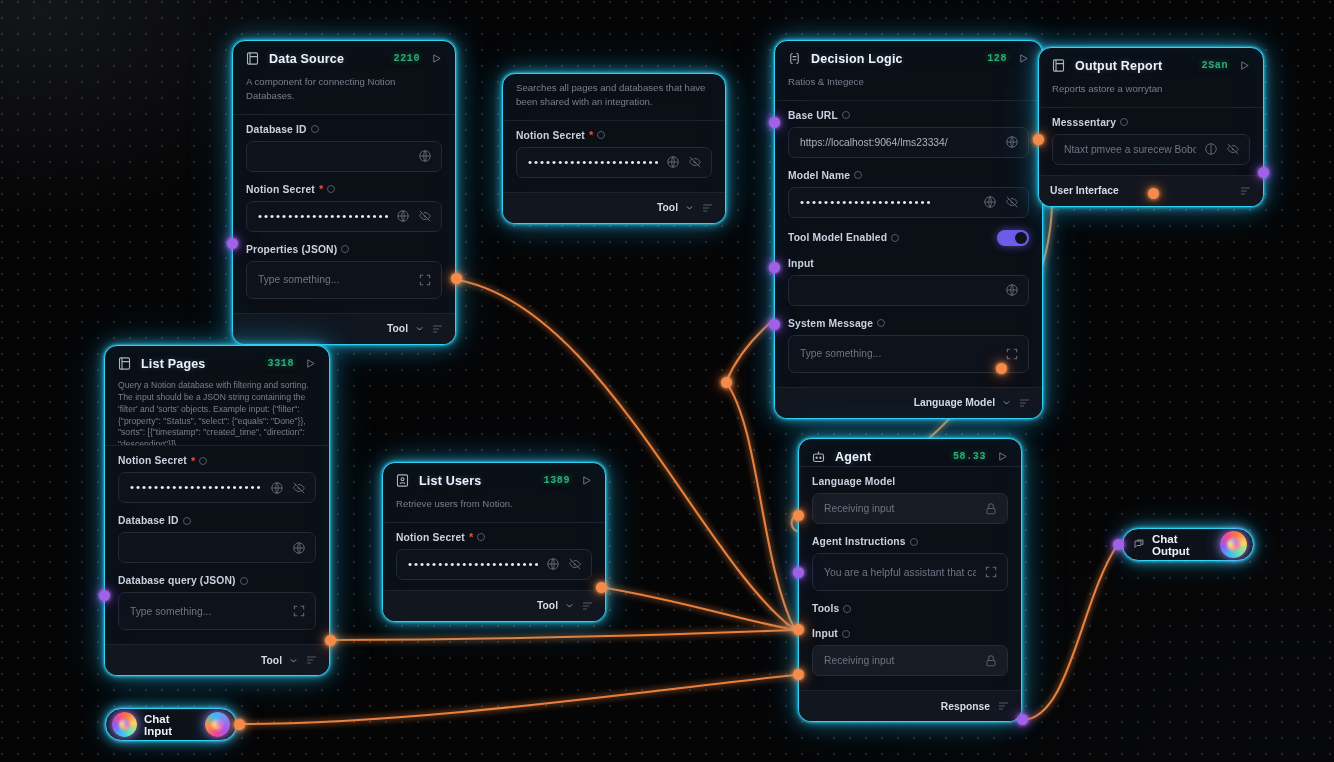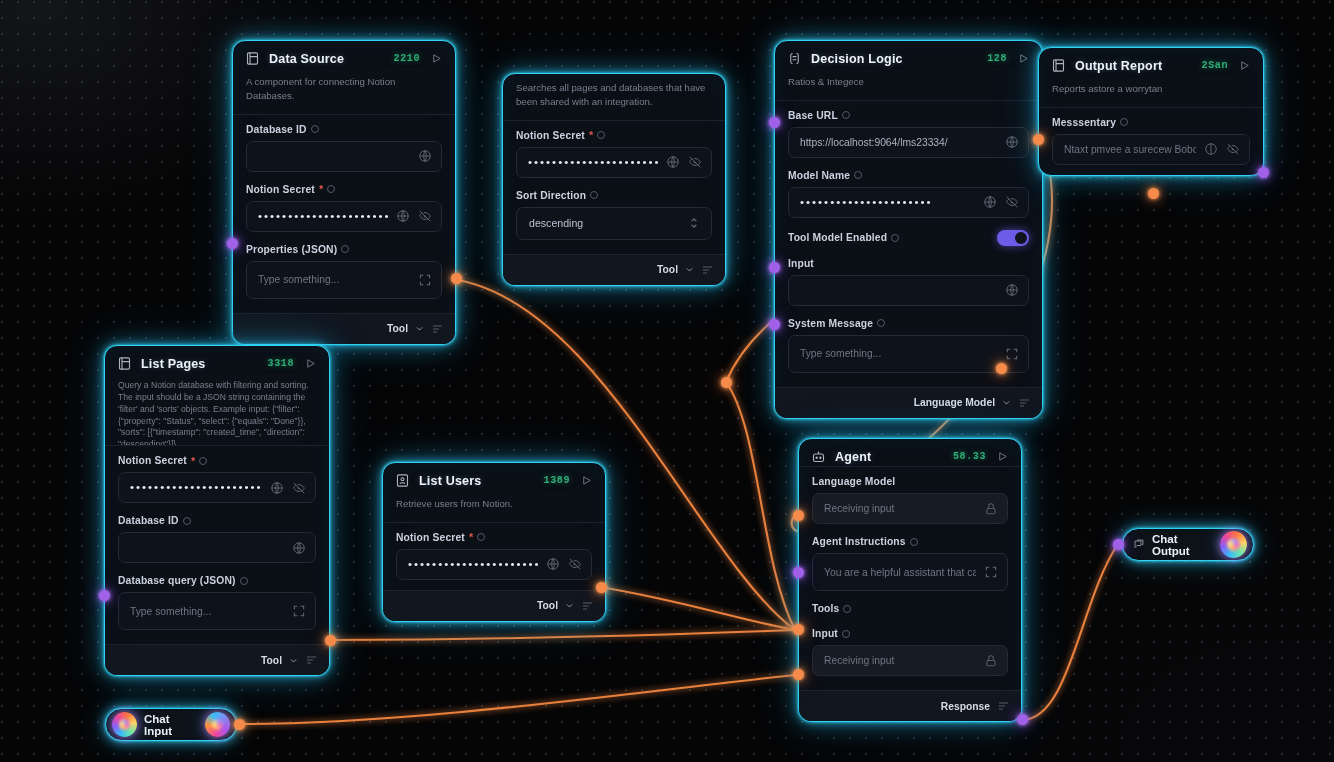--- a/index.html
+++ b/index.html
@@ -274,32 +274,20 @@
         <svg class="icn" viewBox="0 0 24 24" fill="none" stroke="#a9b4c2" stroke-width="1.6">
             <circle cx="12" cy="12" r="9"></circle>
             <path d="M3 12h18M12 3c3 3.5 3 14 0 18M12 3c-3 3.5-3 14 0 18"></path>
           </svg>
         <svg class="icn" viewBox="0 0 24 24" fill="none" stroke="#a9b4c2" stroke-width="1.6">
             <path d="M3 3l18 18M10.6 10.6a2 2 0 002.8 2.8"></path>
             <path d="M6.6 6.8C4.4 8.2 3 10.3 3 12c0 0 3.5 6 9 6 1.6 0 3-.4 4.2-1M17.5 16.4C19.5 15 21 12.9 21 12c0 0-3.5-6-9-6-.7 0-1.4.1-2 .3"></path>
           </svg>
       </div>
     </div>
-    <div class="field">
-      <div class="flabel">
-          <span>Sort Direction</span>
-          <span class="info-dot"></span>
-        </div>
-      <div class="select">
-        <span class="val">descending</span>
-        <svg class="icn" viewBox="0 0 24 24" fill="none" stroke="#a9b4c2" stroke-width="2">
-            <path d="M8 9l4-4 4 4M8 15l4 4 4-4"></path>
-          </svg>
-      </div>
-    </div>
   </div>
   <div class="node-foot">
     <span class="foot-label">Tool</span>
     <svg class="chev" viewBox="0 0 24 24" fill="none" stroke="#cfd8e4" stroke-width="2.4">
         <path d="M5 9l7 7 7-7"></path>
       </svg>
     <svg class="foot-ico" viewBox="0 0 24 24" fill="none" stroke="#a9b4c2" stroke-width="2">
         <path d="M3 6h18M3 12h12M3 18h8"></path>
       </svg>
   </div>
@@ -420,20 +408,26 @@
         <svg class="icn" viewBox="0 0 24 24" fill="none" stroke="#a9b4c2" stroke-width="1.6">
             <circle cx="12" cy="12" r="9"></circle>
             <path d="M12 3v18"></path>
           </svg>
         <svg class="icn" viewBox="0 0 24 24" fill="none" stroke="#a9b4c2" stroke-width="1.6">
             <path d="M3 3l18 18M10.6 10.6a2 2 0 002.8 2.8"></path>
             <path d="M6.6 6.8C4.4 8.2 3 10.3 3 12c0 0 3.5 6 9 6 1.6 0 3-.4 4.2-1M17.5 16.4C19.5 15 21 12.9 21 12c0 0-3.5-6-9-6-.7 0-1.4.1-2 .3"></path>
           </svg>
       </div>
     </div>
+  </div>
+  <div class="node-foot" style="justify-content:space-between;">
+    <span class="foot-label">User Interface</span>
+    <svg class="foot-ico" viewBox="0 0 24 24" fill="none" stroke="#a9b4c2" stroke-width="2">
+        <path d="M3 6h18M3 12h12M3 18h8"></path>
+      </svg>
   </div>
 </div>
 <div class="port orange" style="left:1033px;top:134px;"></div>
 <div class="port purple" style="left:1258px;top:167px;"></div>
 <div class="port orange" style="left:1148px;top:188px;"></div>
 
 <div class="node" style="left:104px;top:345px;width:226px;">
   <div class="node-head">
     <svg class="node-ico" viewBox="0 0 24 24" fill="none" stroke="#cfd8e4" stroke-width="1.8">
         <rect x="4" y="3" width="16" height="18" rx="2"></rect>

